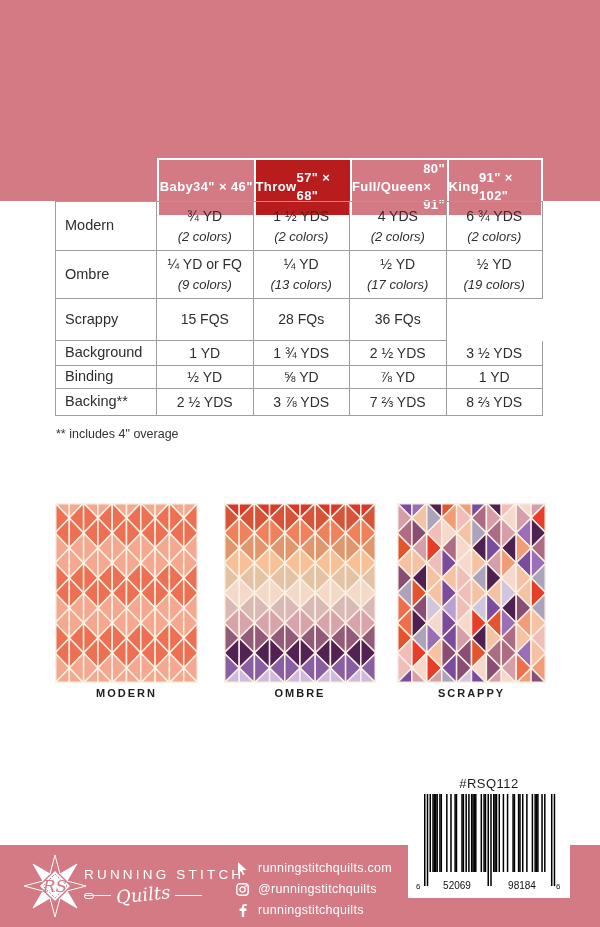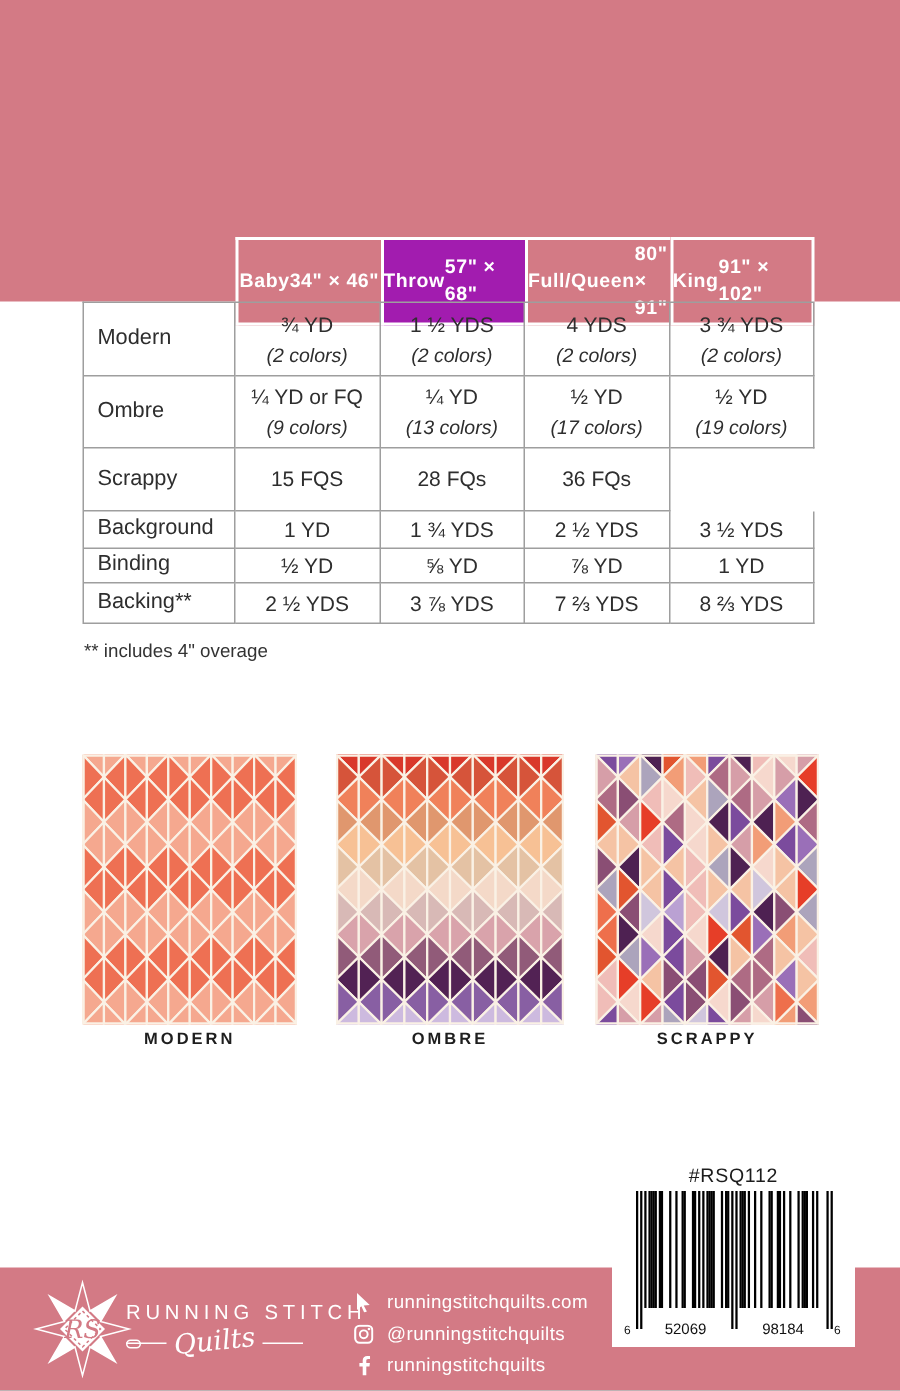--- a/index.html
+++ b/index.html
@@ -60,21 +60,21 @@
 <div class="poster">
 
   <div class="band band-top" style="background: rgb(211, 122, 133);"></div>
   <div class="band band-bottom" style="background: rgb(211, 122, 133);"></div>
 
   <div class="size-header">
       <div class="hcell" style="background: rgb(211, 122, 133);">
         <div>Baby</div>
         <div>34" × 46"</div>
       </div>
-      <div class="hcell" style="background: #a21caf;">
+      <div class="hcell" style="background: #b91c1c;">
         <div>Throw</div>
         <div>57" × 68"</div>
       </div>
       <div class="hcell" style="background: rgb(211, 122, 133);">
         <div>Full/Queen</div>
         <div>80" × 91"</div>
       </div>
       <div class="hcell" style="background: rgb(211, 122, 133);">
         <div>King</div>
         <div>91" × 102"</div>
@@ -90,21 +90,21 @@
         </div>
         <div class="tcell">
           <div>1 ½ YDS</div>
           <div class="tnote">(2 colors)</div>
         </div>
         <div class="tcell">
           <div>4 YDS</div>
           <div class="tnote">(2 colors)</div>
         </div>
         <div class="tcell">
-          <div>3 ¾ YDS</div>
+          <div>6 ¾ YDS</div>
           <div class="tnote">(2 colors)</div>
         </div>
       </div>
       <div class="trow" style="height: 48px;">
         <div class="tcell lbl">Ombre</div>
         <div class="tcell">
           <div>¼ YD or FQ</div>
           <div class="tnote">(9 colors)</div>
         </div>
         <div class="tcell">

